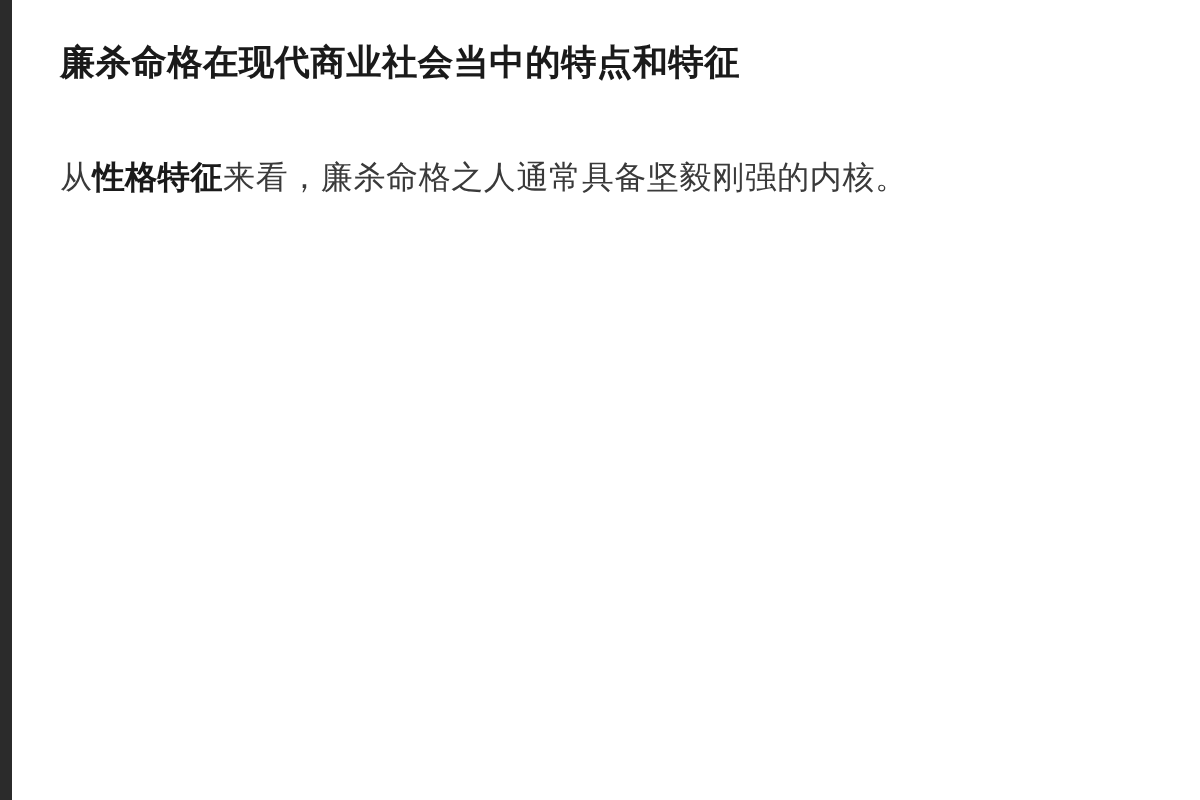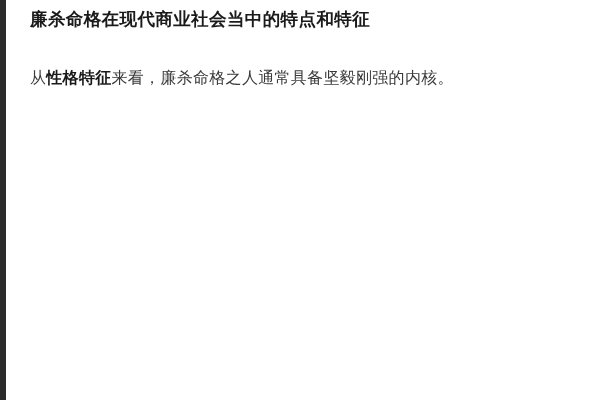--- a/index.html
+++ b/index.html
@@ -29,22 +29,21 @@
     height: 400px;
     background: #2b2b2b;
   }
   .content {
     position: absolute;
     left: 30px;
     top: 0;
     width: 548px;
     height: 400px;
     box-sizing: border-box;
-    padding-top: 7px;
-    font-family: Liberation Mono, monospace;
+    padding-top: 18px;
   }
   .article-title {
     font-size: 17.5px;
     font-weight: bold;
     color: #1a1a1a;
     letter-spacing: 0.4px;
     line-height: 1.5;
     margin: 0 0 30px 0;
   }
   .para {

